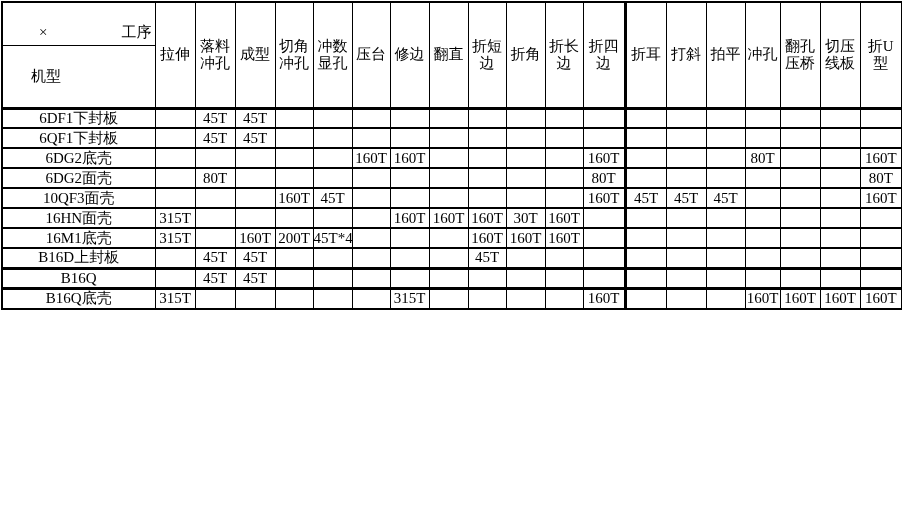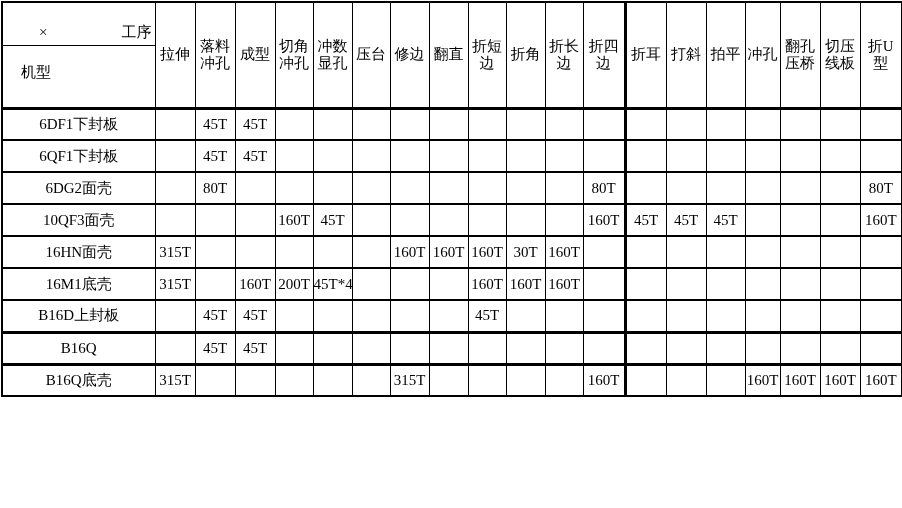--- a/index.html
+++ b/index.html
@@ -30,41 +30,42 @@
     font-weight: normal;
     font-size: 15px;
     line-height: 1.15;
     overflow: hidden;
   }
   thead th {
     height: 52px;
     border-bottom: 3px solid #000;
     white-space: pre-line;
   }
-  tbody tr { height: 32px; }
+  tbody tr { height: 20px; }
   tbody td { white-space: nowrap; }
   tr.thick-b td { border-bottom-width: 3px; margin-top: 44px; }
   .thick-r { border-right-width: 3px !important; }
   
   th.corner { padding: 0; vertical-align: top; }
   .corner-top {
     box-sizing: border-box;
     height: 26px;
     border-bottom: 1px solid #000;
     display: flex;
     align-items: center;
     justify-content: space-between;
     padding-left: 36px;
     padding-right: 3px;
   }
   .corner-bottom {
     box-sizing: border-box;
     height: 26px;
     display: flex;
-    padding-left: 18px;
+    align-items: center;
+    padding-left: 28px;
   }
 </style>
 </head>
 <body>
 
 <div class="sheet">
   <table class="process-table">
     <colgroup>
         <col style="width: 153px;">
         <col style="width: 40px;">
@@ -167,20 +168,42 @@
           <td class="thick-r"></td>
           <td></td>
           <td></td>
           <td></td>
           <td></td>
           <td></td>
           <td></td>
           <td></td>
         </tr>
         <tr>
+          <td>6DG2底壳</td>
+          <td></td>
+          <td></td>
+          <td></td>
+          <td></td>
+          <td></td>
+          <td>160T</td>
+          <td>160T</td>
+          <td></td>
+          <td></td>
+          <td></td>
+          <td></td>
+          <td class="thick-r">160T</td>
+          <td></td>
+          <td></td>
+          <td></td>
+          <td>80T</td>
+          <td></td>
+          <td></td>
+          <td>160T</td>
+        </tr>
+        <tr>
           <td>6DG2面壳</td>
           <td></td>
           <td>80T</td>
           <td></td>
           <td></td>
           <td></td>
           <td></td>
           <td></td>
           <td></td>
           <td></td>

